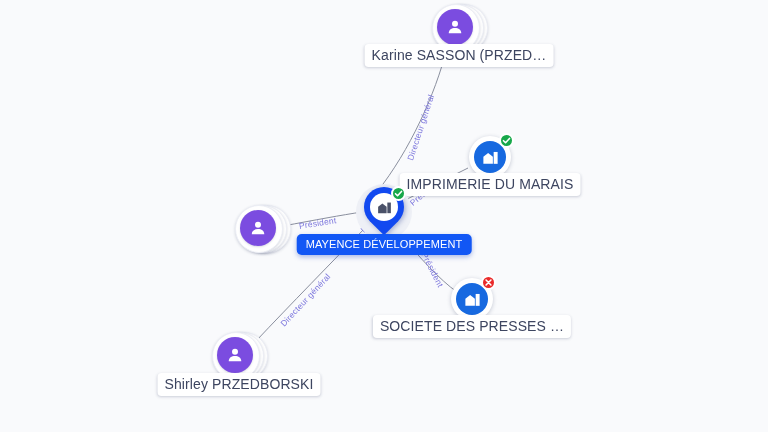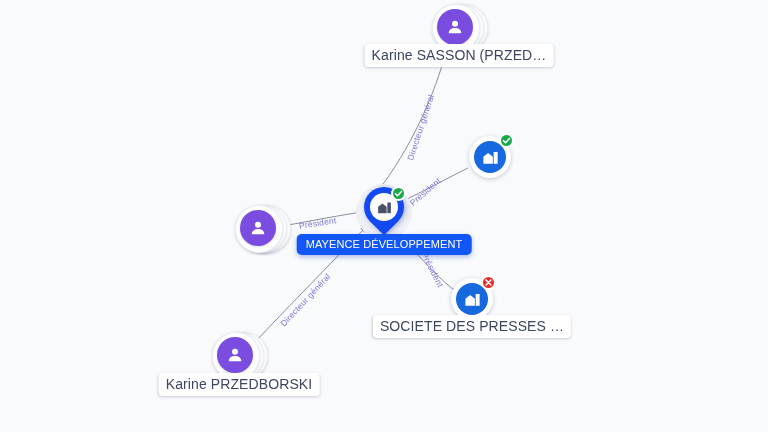--- a/index.html
+++ b/index.html
@@ -170,20 +170,21 @@
             <rect x="16" y="5" width="5" height="15"></rect>
           </svg>
       </div>
       <div class="badge ok">
         <svg viewBox="0 0 24 24" fill="none" stroke="#ffffff" stroke-width="4.2" stroke-linecap="round" stroke-linejoin="round">
             <path d="M4 12.5 L9.5 18 L20 6.5"></path>
           </svg>
       </div>
     </div>
   </div>
+  <div class="lbl" style="left:490px;top:173px;">IMPRIMERIE DU MARAIS</div>
 
   <div class="node" style="left:472px;top:299px;">
     <div class="company-wrap">
       <div class="company-ring"></div>
       <div class="company-disc">
         <svg viewBox="0 0 24 24" fill="#ffffff">
             <path d="M3 20V11l6-4.6L15 11v9H3z"></path>
             <rect x="16" y="5" width="5" height="15"></rect>
           </svg>
       </div>
@@ -216,21 +217,21 @@
       <div class="card c2"></div>
       <div class="card c1"></div>
       <div class="person-disc">
         <svg viewBox="0 0 24 24" fill="#ffffff">
             <circle cx="12" cy="8" r="3.6"></circle>
             <path d="M4.5 19.5c0-4.1 3.4-6.2 7.5-6.2s7.5 2.1 7.5 6.2z"></path>
           </svg>
       </div>
     </div>
   </div>
-  <div class="lbl" style="left:239px;top:373px;">Karine PRZEDBORSKI</div>
+  <div class="lbl" style="left:239px;top:373px;">Shirley PRZEDBORSKI</div>
 
   <div class="node" style="left:384px;top:212px;">
     <div class="pin-halo"></div>
     <div class="pin-wrap">
       <div class="pin-shape"></div>
       <div class="pin-inner">
         <svg viewBox="0 0 24 24" fill="#4a5168">
             <path d="M3 20V11l6-4.6L15 11v9H3z"></path>
             <rect x="16" y="5" width="5" height="15"></rect>
           </svg>

